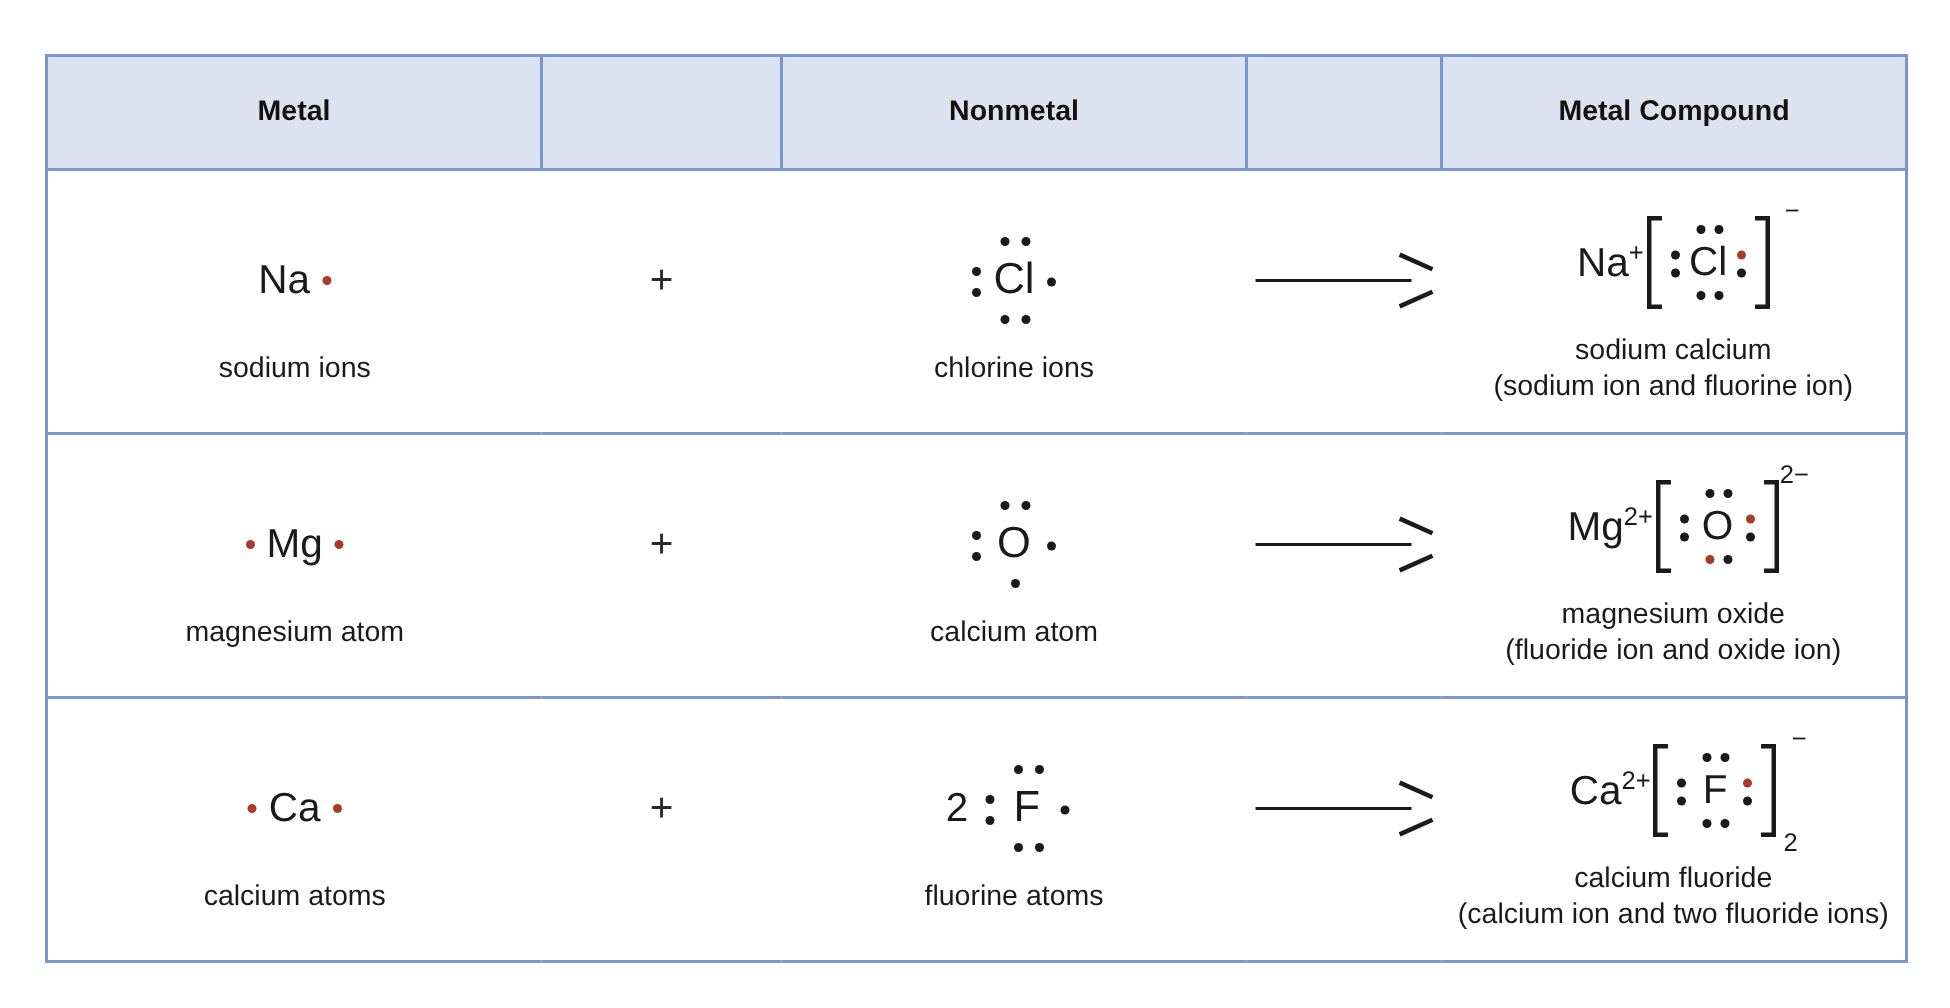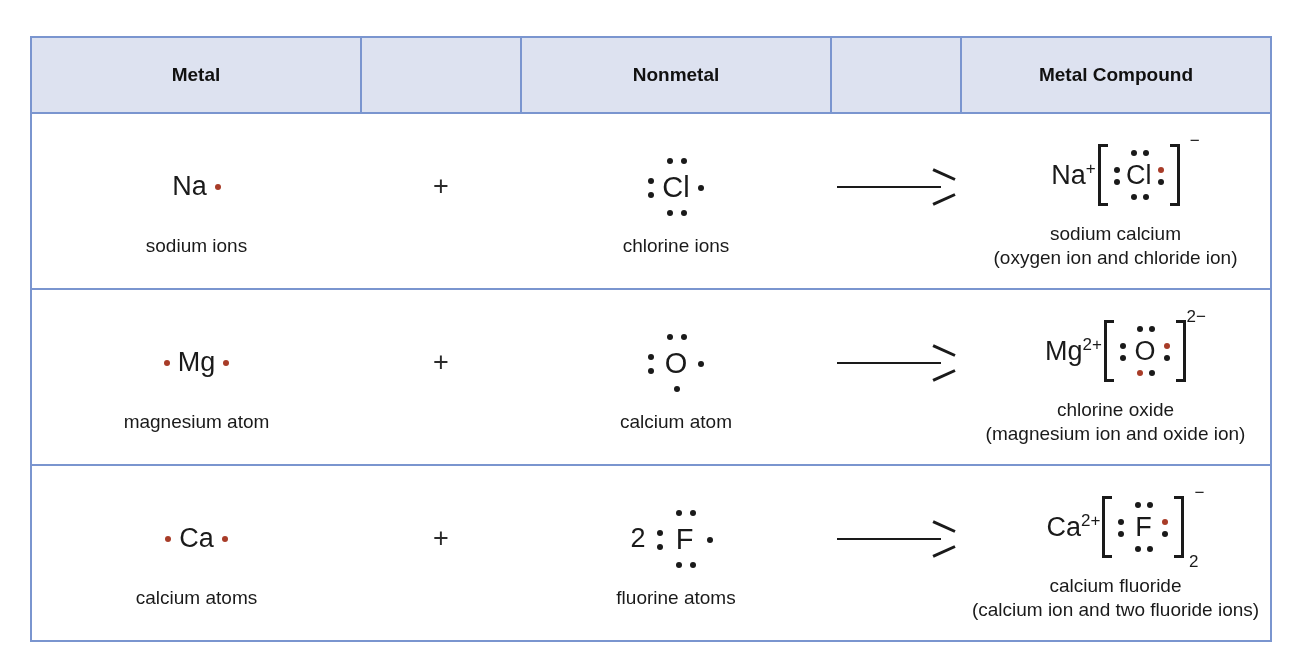--- a/index.html
+++ b/index.html
@@ -321,21 +321,21 @@
                     <span class="dot" style="left:35px;top:50px;"></span>
                   </span>
                   <span class="brk right"></span>
                   <span class="charge-sup">−</span>
                   <span class="charge-sub"></span>
                 </span>
               </span>
             </div>
             <div class="caption">
               <span>sodium calcium</span>
-              <span class="line2">(oxygen ion and chloride ion)</span>
+              <span class="line2">(sodium ion and fluorine ion)</span>
             </div>
           </div>
         </td>
       </tr>
 
       <tr>
         <td class="edge-left">
           <div class="cell-inner">
             <div class="formula-row">
               <span class="metal-atom">
@@ -405,22 +405,22 @@
                     <span class="dot red" style="left:23px;top:50px;"></span>
                     <span class="dot" style="left:35px;top:50px;"></span>
                   </span>
                   <span class="brk right"></span>
                   <span class="charge-sup">2−</span>
                   <span class="charge-sub"></span>
                 </span>
               </span>
             </div>
             <div class="caption">
-              <span>chlorine oxide</span>
-              <span class="line2">(magnesium ion and oxide ion)</span>
+              <span>magnesium oxide</span>
+              <span class="line2">(fluoride ion and oxide ion)</span>
             </div>
           </div>
         </td>
       </tr>
 
       <tr>
         <td class="edge-left">
           <div class="cell-inner">
             <div class="formula-row">
               <span class="metal-atom">

